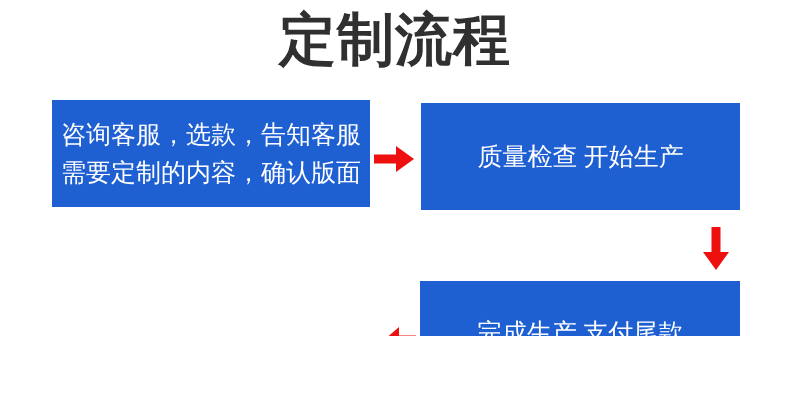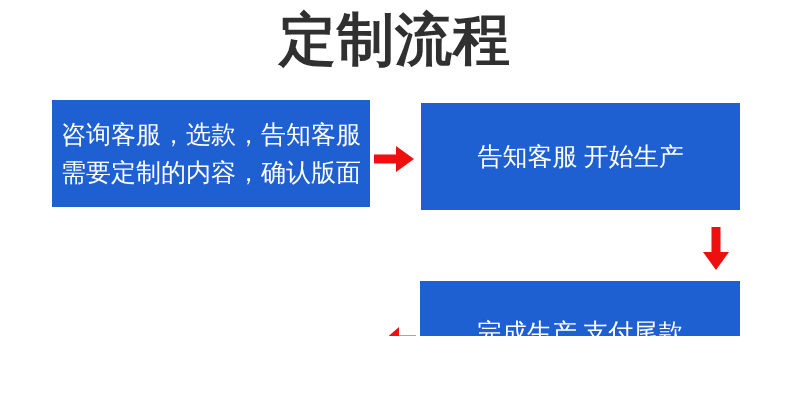--- a/index.html
+++ b/index.html
@@ -59,21 +59,21 @@
 <div class="canvas">
 
   <h1 class="title">定制流程</h1>
 
   <div class="box box-consult">
     <span>咨询客服，选款，告知客服</span>
     <span>需要定制的内容，确认版面</span>
   </div>
 
   <div class="box box-deposit">
-    <span>告知客服 开始生产</span>
+    <span>质量检查 开始生产</span>
   </div>
 
   <div class="box box-balance">
     <span>完成生产 支付尾款</span>
   </div>
 
 
   <svg class="arrow arrow-right" width="40" height="26" viewBox="0 0 40 26" aria-hidden="true">
     <polygon fill="currentColor" points="0,8.5 22,8.5 22,0 40,13 22,26 22,17.5 0,17.5"></polygon>
   </svg>

